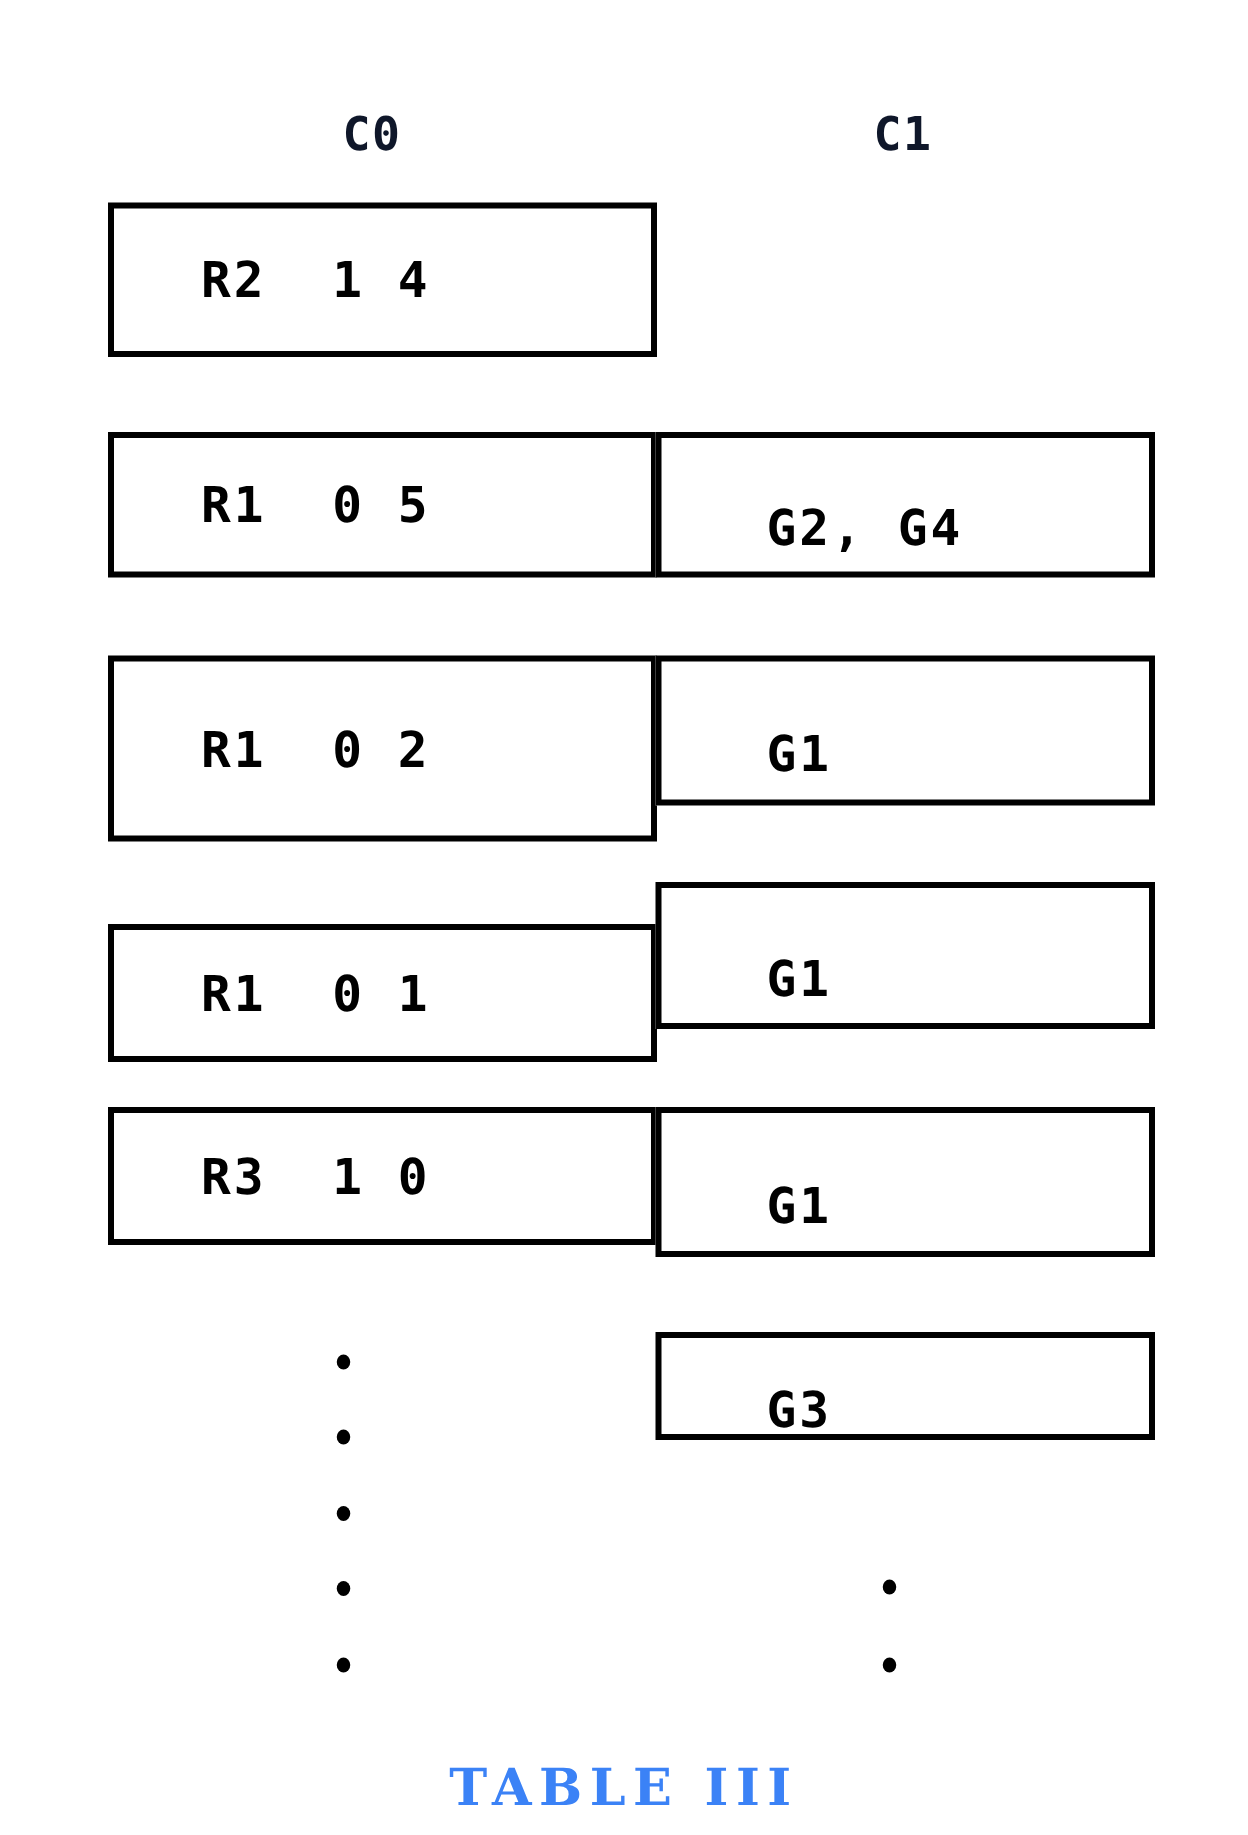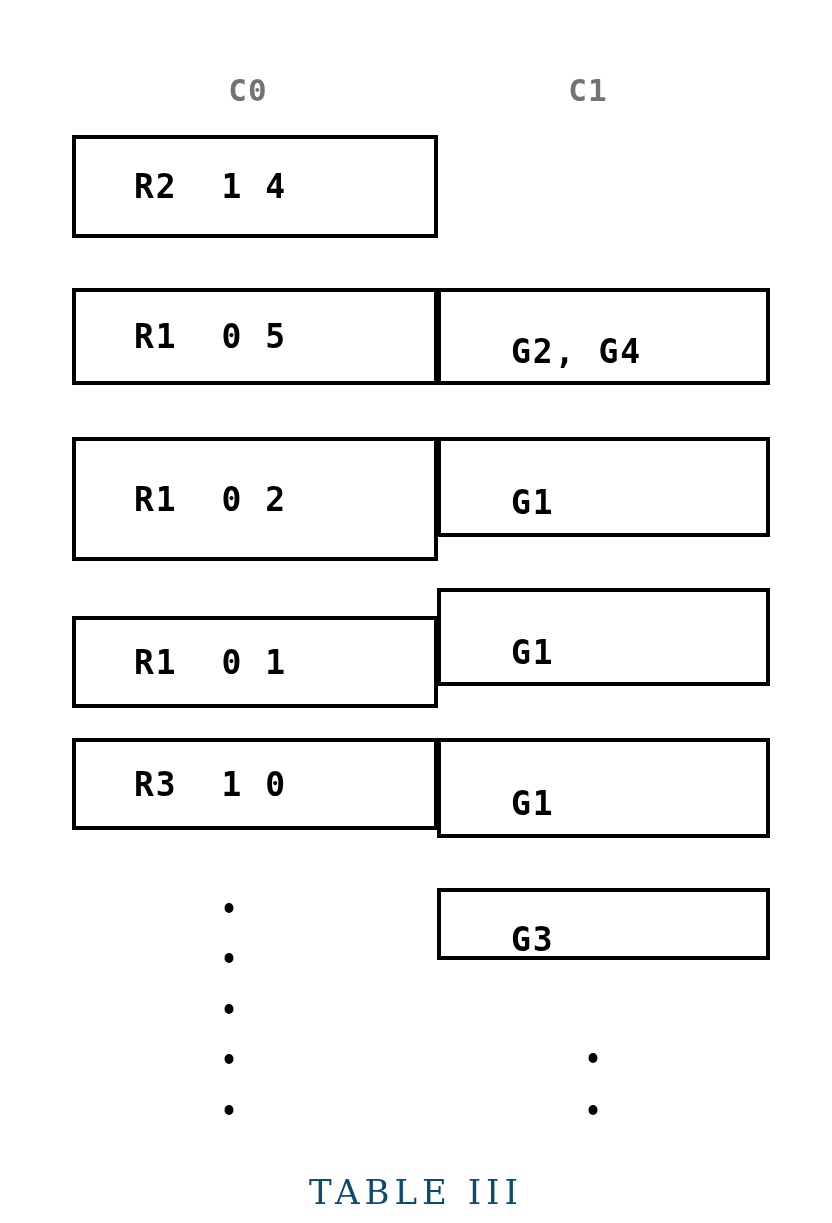--- a/index.html
+++ b/index.html
@@ -20,27 +20,27 @@
     overflow: hidden;
   }
 
   
   .col-header {
     position: absolute;
     font-family: "DejaVu Sans Mono", "Liberation Mono", monospace;
     font-size: 31px;
     font-weight: bold;
     letter-spacing: 1px;
-    color: #737373;
+    color: #0f172a;
     text-align: center;
     white-space: nowrap;
     transform: translateX(-50%);
   }
   #header-c0 { left: 248px; top: 72px; }
-  #header-c1 { left: 588px; top: 72px; }
+  #header-c1 { left: 602px; top: 72px; }
 
   
   .row {
     position: absolute;
   }
   .cell {
     position: absolute;
     box-sizing: border-box;
     border: 4px solid #000000;
     background: #ffffff;
@@ -72,24 +72,24 @@
   }
 
   
   #caption {
     position: absolute;
     left: 416px;
     top: 1172px;
     transform: translateX(-50%);
     font-family: "DejaVu Serif", "Liberation Serif", serif;
     font-size: 34px;
-    font-weight: normal;
+    font-weight: bold;
     letter-spacing: 5px;
     white-space: nowrap;
-    color: #0c4a6e;
+    color: #3b82f6;
   }
 </style>
 </head>
 <body>
 
 <div id="figure">
 
   <div class="col-header" id="header-c0">C0</div>
   <div class="col-header" id="header-c1">C1</div>
 

